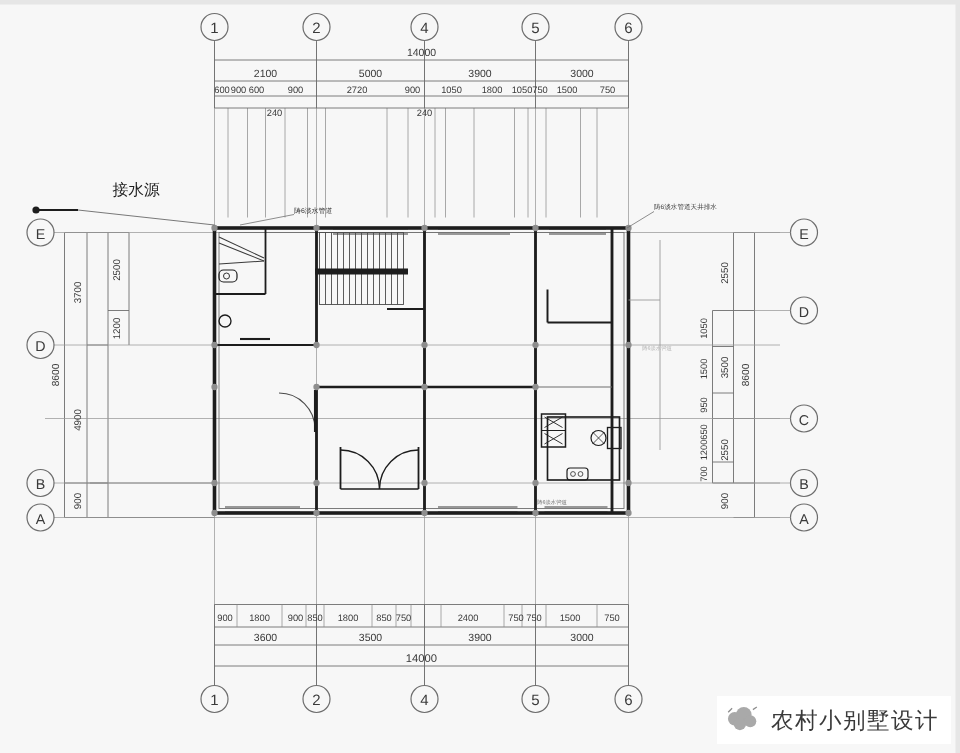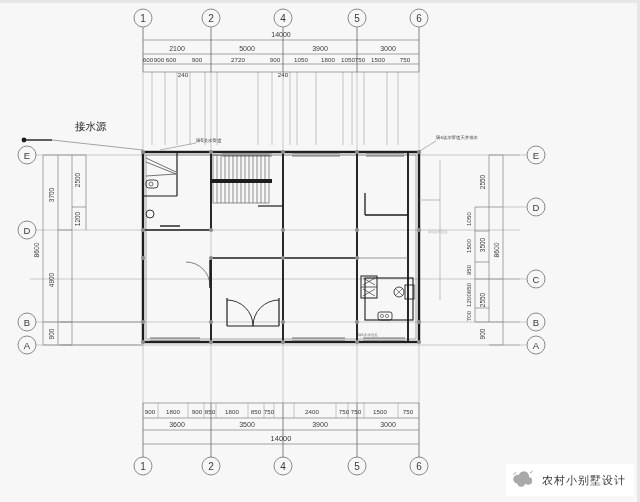--- a/index.html
+++ b/index.html
@@ -3,21 +3,21 @@
 <meta charset="utf-8">
 <style>
   html,body{margin:0;padding:0;background:#ffffff;}
   body{width:640px;height:502px;overflow:hidden;
        font-family:"Liberation Sans","DejaVu Sans",sans-serif;}
   #root{position:relative;width:640px;height:502px;background:#f7f7f7;}
   #plan{position:absolute;left:0;top:0;width:640px;height:502px;}
   .wm{position:absolute;right:6px;bottom:6px;display:flex;align-items:center;
       gap:6px;background:#ffffff;padding:3px 8px 3px 4px;}
   .wm-logo{width:26px;height:26px;position:relative;flex:0 0 auto;}
-  .wm-text{font-size:11px;color:#3a3a3a;letter-spacing:1px;white-space:nowrap;}
+  .wm-text{font-size:15px;color:#3a3a3a;letter-spacing:1px;white-space:nowrap;}
 </style>
 </head>
 <body>
 
 <div id="root">
 
   <svg id="plan" viewBox="0 0 640 502">
     <defs>
       <pattern id="hatch" width="4" height="4" patternUnits="userSpaceOnUse">
         <path d="M0,4 L4,0" stroke="#8a8a8a" stroke-width="0.5"></path>

